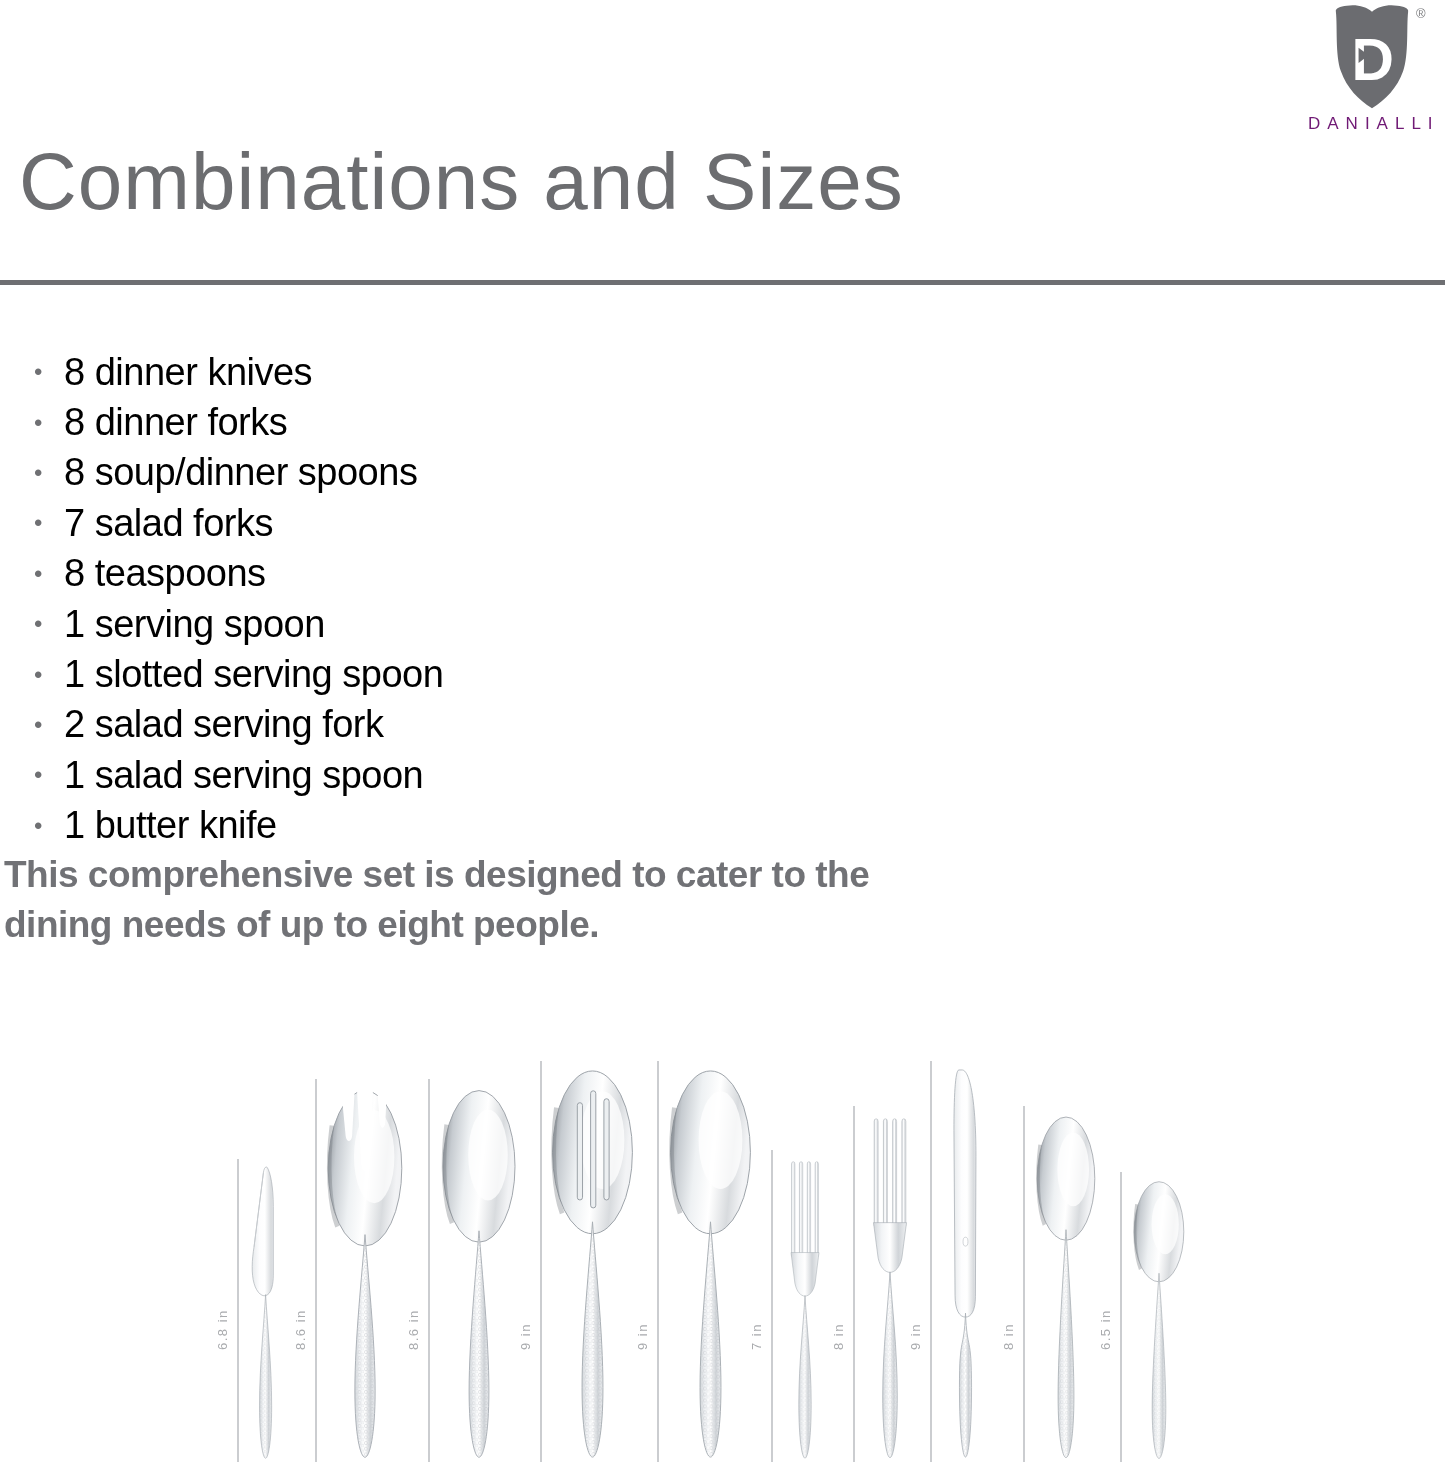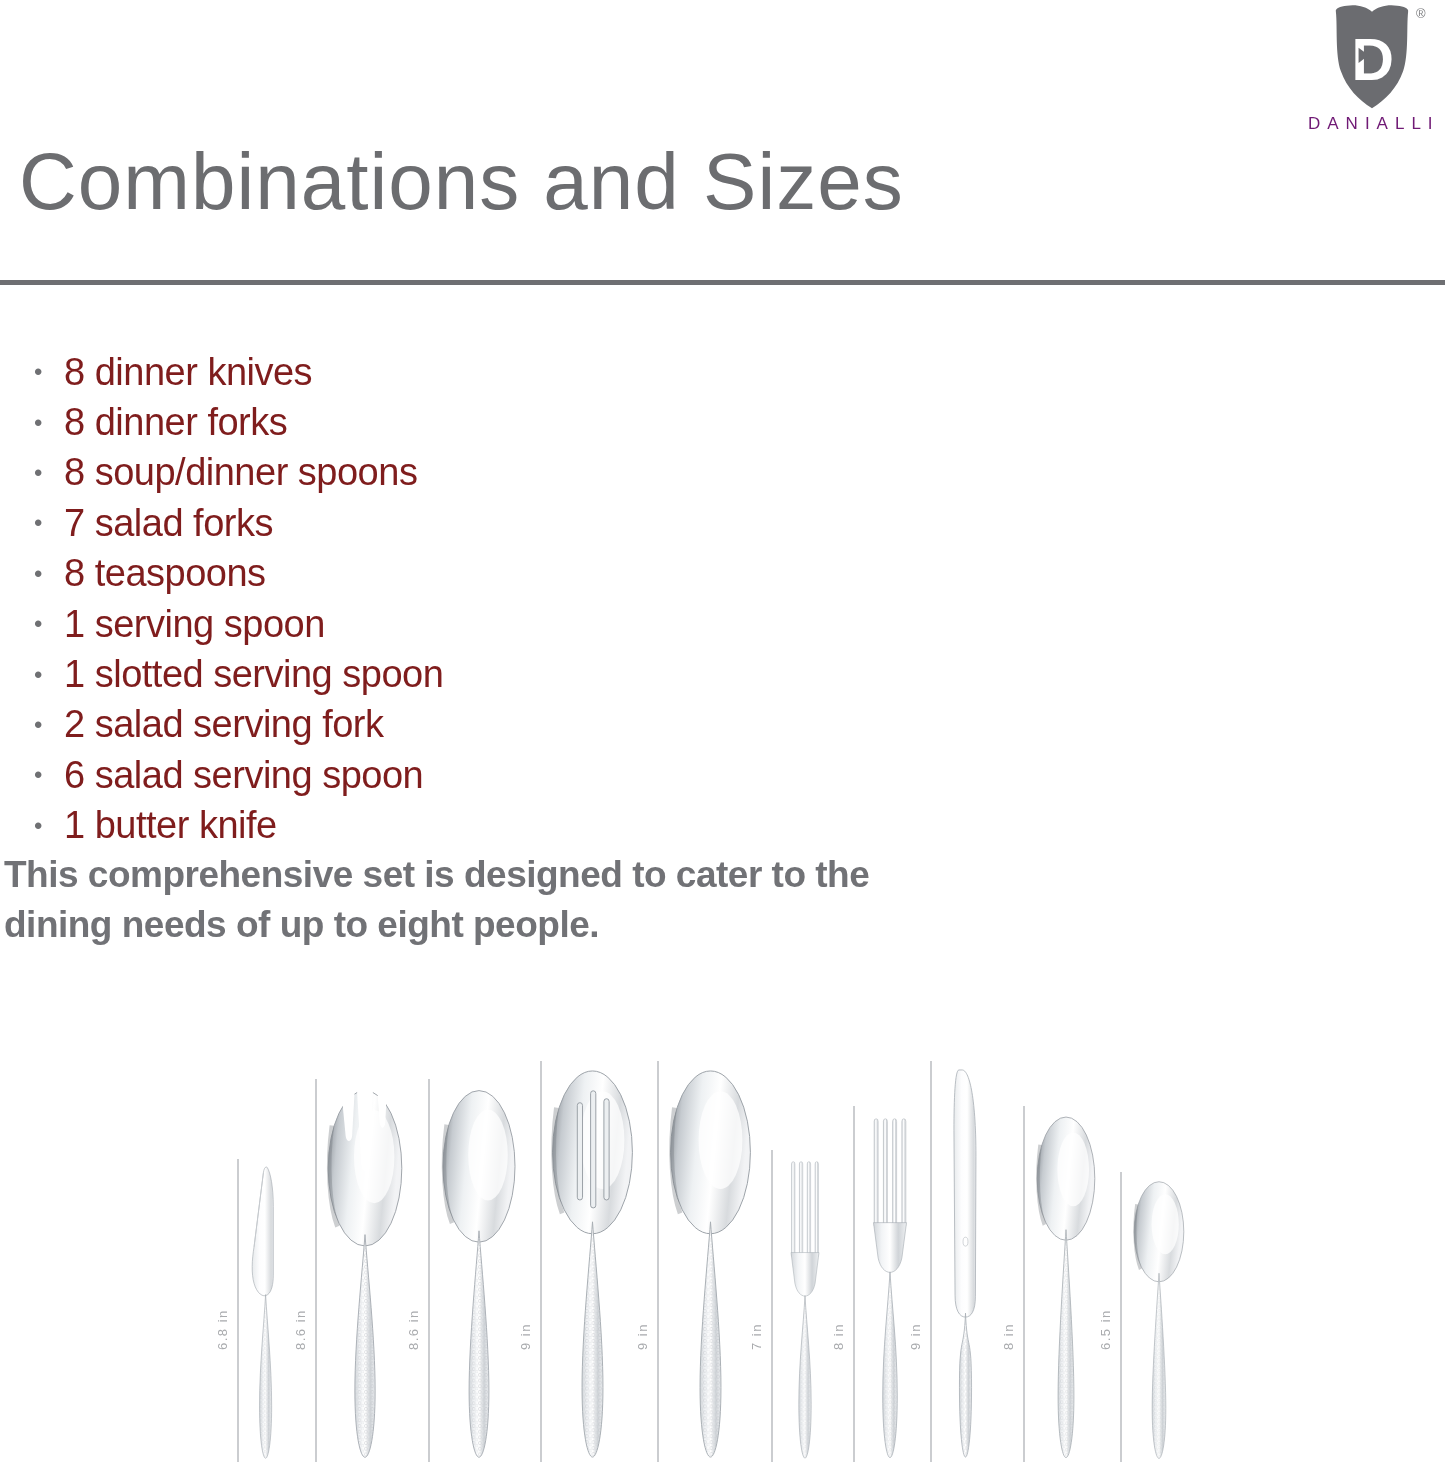--- a/index.html
+++ b/index.html
@@ -15,21 +15,21 @@
 
   
   #page-title{position:absolute;left:19px;top:136px;font-size:80px;font-weight:300;
               color:#6c6d70;letter-spacing:1px;white-space:nowrap;}
   #divider{position:absolute;left:0;top:280px;width:1445px;height:5px;background:#6e6f72;}
 
   
   #items-list{position:absolute;left:34px;top:347px;margin:0;padding:0;list-style:none;}
   #items-list li{display:flex;align-items:center;height:50.4px;}
   #items-list .bullet{width:30px;font-size:24px;color:#6f7073;line-height:1;}
-  #items-list .item-text{font-size:38px;color:#7f1d1d;letter-spacing:-0.5px;white-space:nowrap;}
+  #items-list .item-text{font-size:38px;color:#000000;letter-spacing:-0.5px;white-space:nowrap;}
 
   
   #paragraph{position:absolute;left:4px;top:850px;font-size:37px;color:#717276;
              letter-spacing:-0.5px;line-height:50px;font-weight:bold;}
 
   
   #sizes-figure{position:absolute;left:0;top:1040px;width:1445px;height:422px;}
   .utensil{position:absolute;bottom:0;}
   .measure-line{position:absolute;left:0;bottom:0;width:1.5px;background:#cbcdd0;}
   .size-label{position:absolute;left:-7px;bottom:112px;font-size:13px;color:#a9abae;
@@ -115,21 +115,21 @@
       <li>
         <span class="bullet">•</span>
         <span class="item-text">1 slotted serving spoon</span>
       </li>
       <li>
         <span class="bullet">•</span>
         <span class="item-text">2 salad serving fork</span>
       </li>
       <li>
         <span class="bullet">•</span>
-        <span class="item-text">6 salad serving spoon</span>
+        <span class="item-text">1 salad serving spoon</span>
       </li>
       <li>
         <span class="bullet">•</span>
         <span class="item-text">1 butter knife</span>
       </li>
     </ul>
 
   <div id="paragraph">
     <div>This comprehensive set is designed to cater to the</div>
     <div>dining needs of up to eight people.</div>

